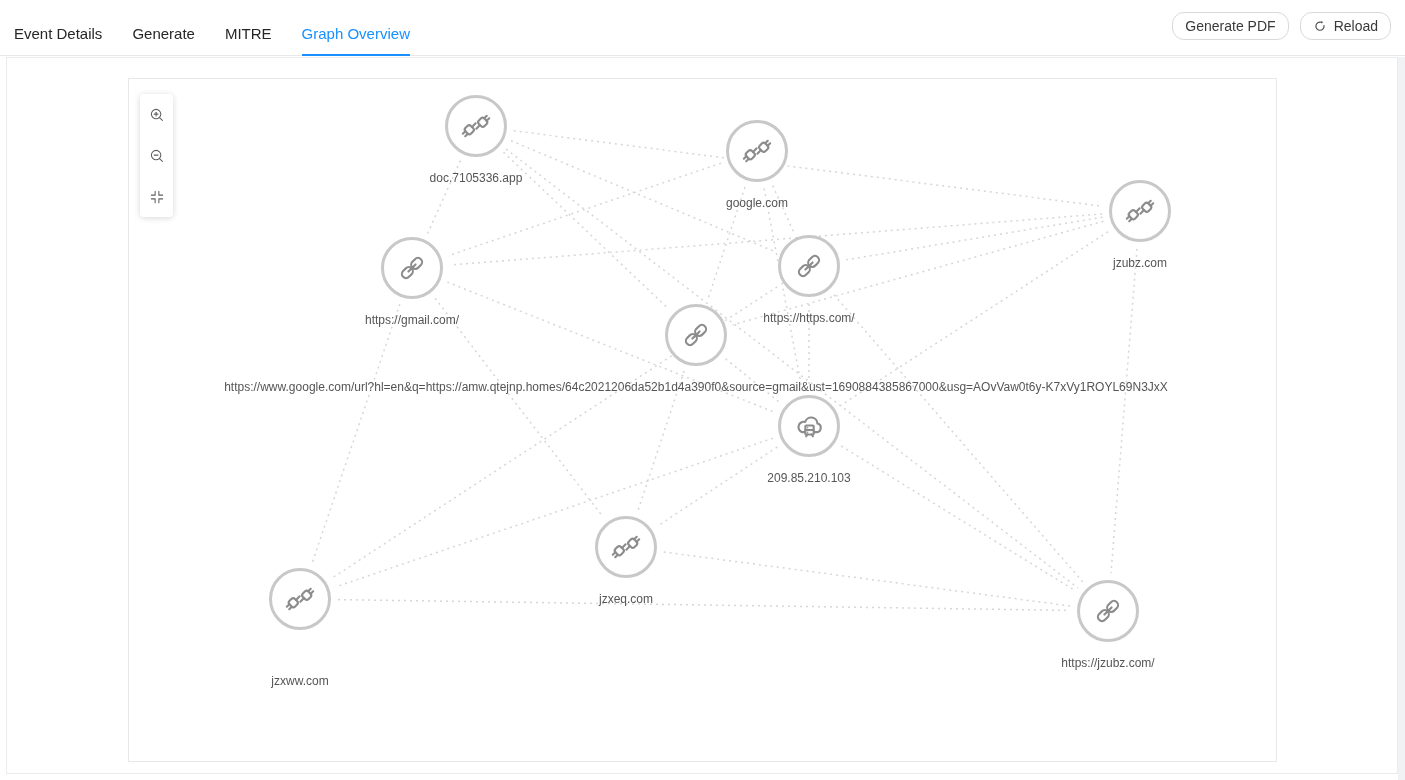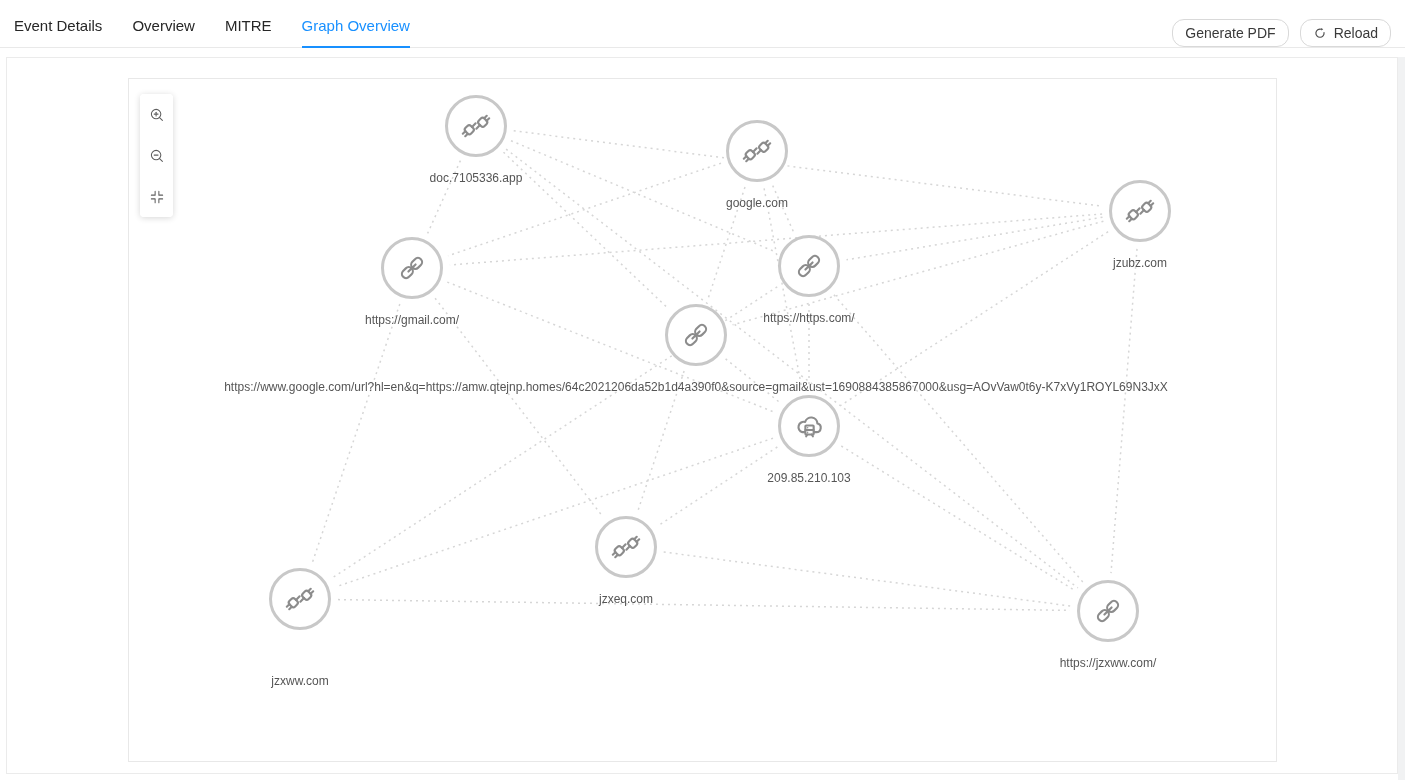--- a/index.html
+++ b/index.html
@@ -3,22 +3,22 @@
 <meta charset="utf-8">
 <style>
   html,body{margin:0;padding:0;}
   body{
     width:1405px;height:780px;position:relative;overflow:hidden;
     background:#fff;font-family:"Liberation Sans","DejaVu Sans",sans-serif;
     -webkit-font-smoothing:antialiased;
   }
   
   .tabbar{
-    position:absolute;left:0;top:4px;right:0;height:44px;
-    display:flex;align-items:flex-end;background:#fff;
+    position:absolute;left:0;top:12px;right:0;height:44px;
+    display:flex;align-items:flex-start;background:#fff;
     border-bottom:1px solid #e9e9e9;padding:0 14px;box-sizing:border-box;
   }
   .tabs{display:flex;gap:30px;height:100%;}
   .tab{
     position:relative;height:100%;display:flex;align-items:center;
     font-size:15px;color:#262626;background:none;border:none;padding:0;
     font-family:inherit;cursor:pointer;
   }
   .tab.active{color:#1890ff;}
   .tab.active::after{
@@ -64,21 +64,21 @@
     width:33px;height:41px;display:flex;align-items:center;justify-content:center;
     background:#fff;border:none;padding:0;cursor:pointer;
   }
 </style>
 </head>
 <body>
 
 <header class="tabbar">
   <nav class="tabs" id="tabs">
       <button class="tab">Event Details</button>
-      <button class="tab">Overview</button>
+      <button class="tab">Generate</button>
       <button class="tab">MITRE</button>
       <button class="tab active">Graph Overview</button>
     </nav>
   <div class="actions">
     <button class="btn">Generate PDF</button>
     <button class="btn">
       <svg width="14" height="14" viewBox="0 0 24 24" fill="none" stroke="#4d4d4d" stroke-width="2" stroke-linecap="round">
         <path d="M18.9 11.3 A7 7 0 1 1 13.9 5.6"></path>
         <polygon points="14,3.4 14,7.8 17.6,5.6" fill="#4d4d4d" stroke="none"></polygon>
       </svg>
@@ -263,17 +263,17 @@
         <div class="node-label" style="left: 171px; top: 588px;">jzxww.com</div>
         <div class="node" style="left: 948px; top: 501px;">
           <svg width="32" height="32" viewBox="0 0 24 24" fill="none" stroke="#8c8c8c" stroke-width="1.6" stroke-linecap="round" stroke-linejoin="round">
             <g transform="rotate(45 12 12)">
               <rect x="8.9" y="2.6" width="6.2" height="9" rx="3.1"></rect>
               <rect x="8.9" y="12.4" width="6.2" height="9" rx="3.1"></rect>
               <line x1="12" y1="8.2" x2="12" y2="15.8"></line>
             </g>
           </svg>
         </div>
-        <div class="node-label" style="left: 979px; top: 570px;">https://jzxww.com/</div>
+        <div class="node-label" style="left: 979px; top: 570px;">https://jzubz.com/</div>
       </div>
   </section>
 </main>
 <div class="scroll-strip"></div>
 
 </body></html>

